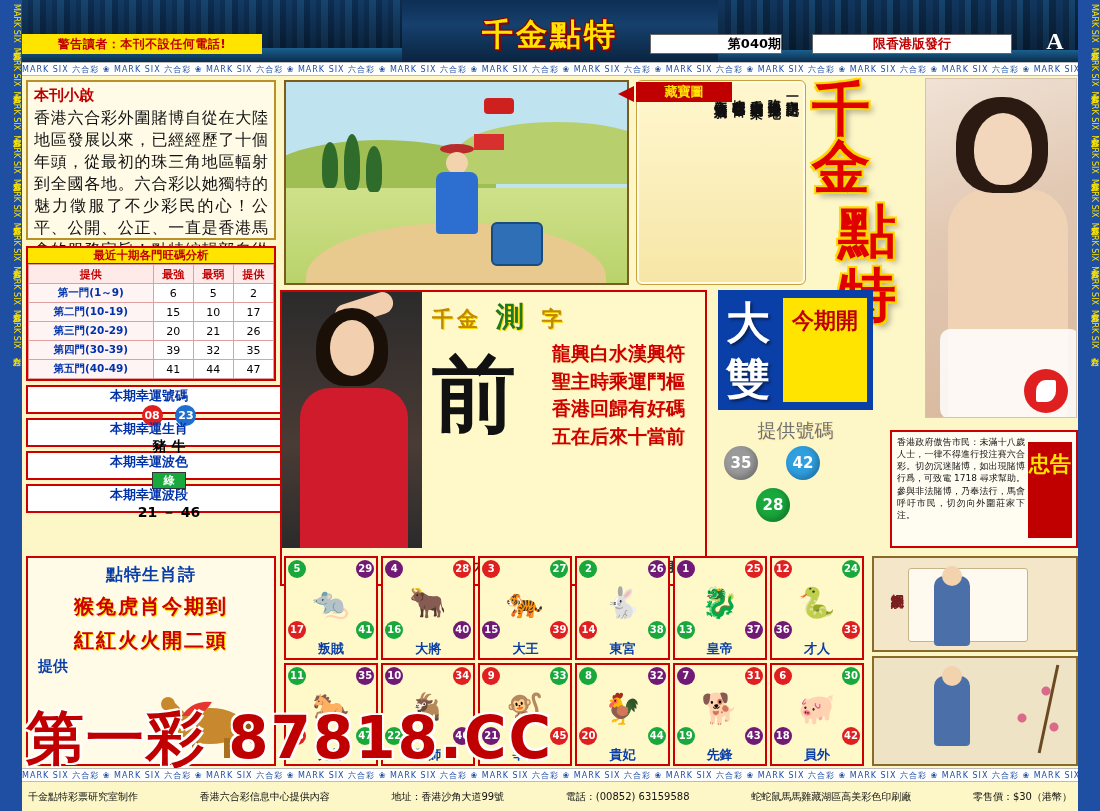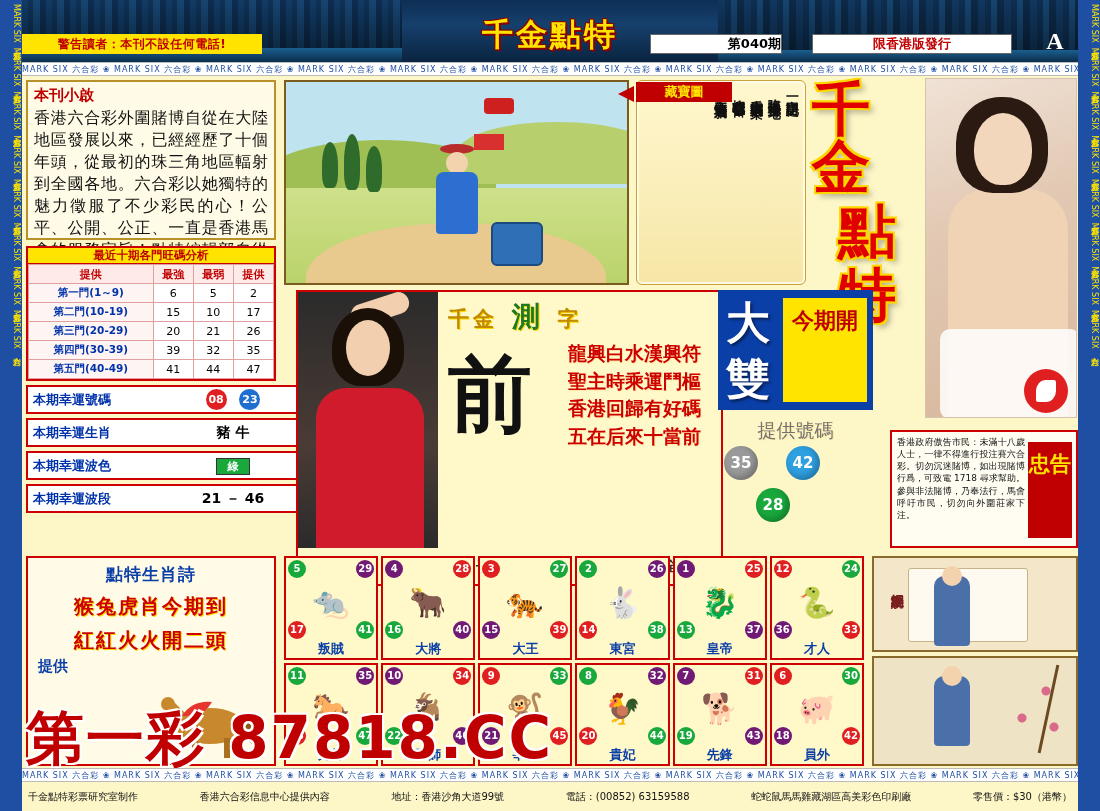--- a/index.html
+++ b/index.html
@@ -112,21 +112,21 @@
   table.stats th, table.stats td {
     border:1px solid #e0a0a0; font-size:11px; text-align:center; height:19px;
     color:#000;
   }
   table.stats th { background:#ffeaea; color:#c00000; font-weight:bold; }
   table.stats td.lbl { background:#fff4f4; color:#0033aa; font-weight:bold; font-size:10.5px;}
 
   .lucky-row {
     margin-top:4px; width:286px; height:29px;
     border:2px solid #cc0000; background:#fff;
-    display:flex; align-items:center;
+    display:flex; align-items:center;flex-direction:column;
   }
   .lucky-row .lab {
     width:128px; font-size:13px; font-weight:bold; color:#0033aa; padding-left:5px;
     white-space:nowrap;
   }
   .lucky-row .val {
     flex:1; text-align:center; font-size:14px; font-weight:bold; color:#000;
   }
   .ball {
     display:inline-block; width:21px; height:21px; border-radius:50%;
@@ -271,21 +271,21 @@
     position:absolute; right:8px; bottom:4px; width:44px; height:44px;
     border-radius:50%; background:#e02020;
   }
   .hk-emblem::after{
     content:""; position:absolute; left:12px; top:11px; width:20px;height:22px;
     background:#fff; border-radius:50% 10% 50% 10%;
   }
 
   
   .mid-box {
-    position:absolute; left:296px; top:290px; width:427px; height:296px;
+    position:absolute; left:280px; top:290px; width:427px; height:296px;
     border:2px solid #cc0000; background:#fff8c9; overflow:hidden;
   }
   .mid-lady {
     position:absolute; left:0; top:0; width:140px; height:256px;
     background:linear-gradient(180deg,#2b2b2b 0%,#4a3b35 60%,#2b2b2b 100%);
   }
   .mid-lady .lhair{position:absolute; left:34px; top:16px; width:72px;height:78px;background:#1a1008;border-radius:50% 50% 40% 40%;}
   .mid-lady .lface{position:absolute; left:48px; top:28px; width:44px;height:56px;background:#f2cfae;border-radius:50%;}
   .mid-lady .ldress{position:absolute; left:18px; top:96px; width:108px;height:160px;background:#cf1b2b;border-radius:30px 30px 0 0;}
   .mid-lady .larm{position:absolute; left:52px; top:6px; width:60px;height:22px;background:#f2cfae;border-radius:12px;transform:rotate(-18deg);}

